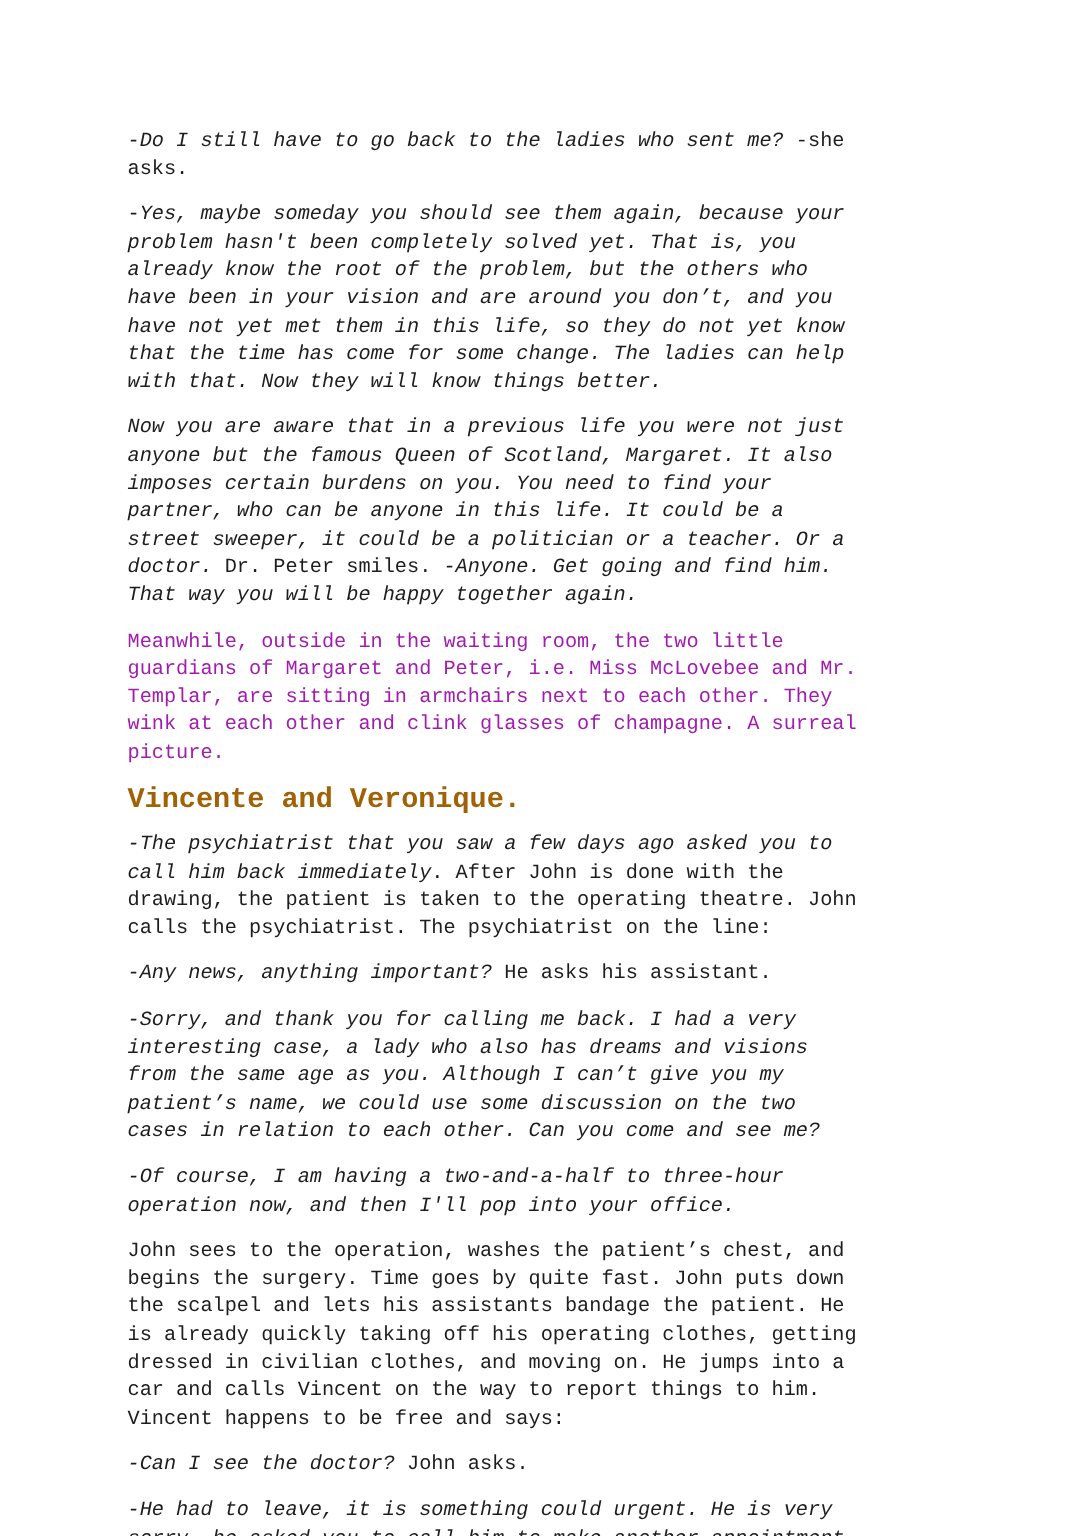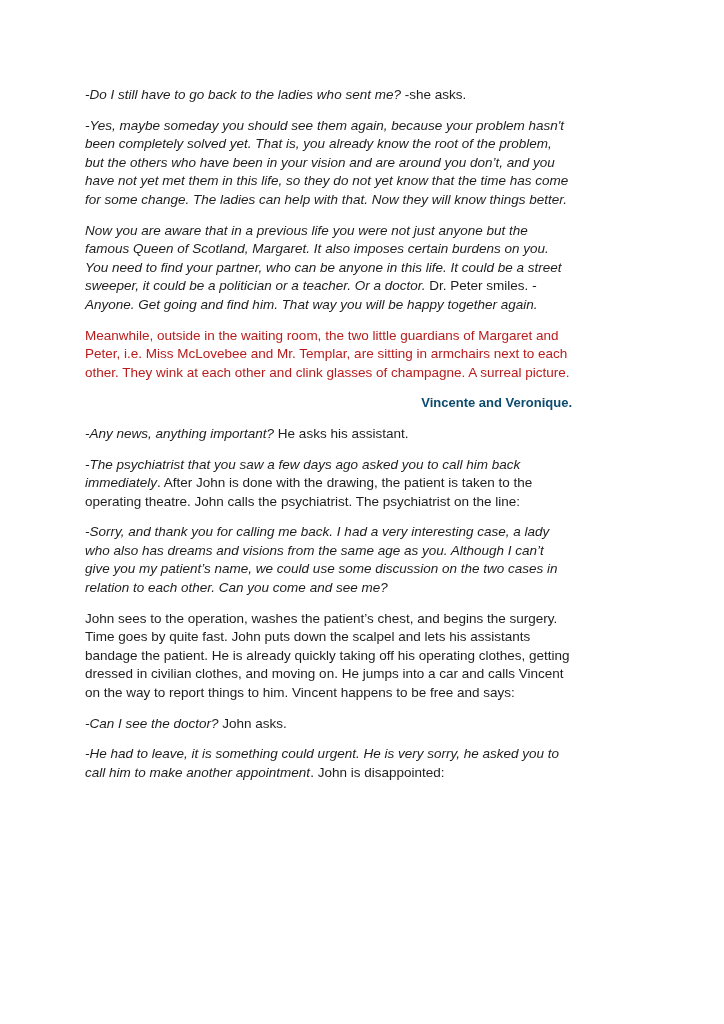--- a/index.html
+++ b/index.html
@@ -7,63 +7,63 @@
     padding: 0;
     background: #ffffff;
   }
   .page {
     position: relative;
     width: 648px;
     height: 1024px;
     background: #ffffff;
     box-sizing: border-box;
     padding: 86px 76px 0 85px;
-    font-family: Liberation Sans, sans-serif;
+    font-family: Liberation Mono, monospace;
     font-size: 13.5px;
     line-height: 18.6px;
     color: #1d1d1d;
     overflow: hidden;
   }
   .page p {
     margin: 0 0 12px 0;
     text-align: left;
   }
   .i { font-style: italic; }
-  .green { color: #b91c1c; }
+  .green { color: #a21caf; }
   h2.heading {
     margin: 0 0 12px 0;
-    font-size: 13px;
+    font-size: 19px;
     line-height: 18.6px;
     font-weight: bold;
-    color: #0c4a6e;
-    text-align: right;
+    color: #a16207;
   }
 </style>
 </head>
 <body>
 
 <div class="page">
 
   <p><span class="i">-Do I still have to go back to the ladies who sent me? </span><span>-she asks.</span></p>
 
   <p><span class="i">-Yes, maybe someday you should see them again, because your problem hasn't been completely solved yet. That is, you already know the root of the problem, but the others who have been in your vision and are around you don’t, and you have not yet met them in this life, so they do not yet know that the time has come for some change. The ladies can help with that. Now they will know things better.</span></p>
 
   <p><span class="i">Now you are aware that in a previous life you were not just anyone but the famous Queen of Scotland, Margaret. It also imposes certain burdens on you. You need to find your partner, who can be anyone in this life. It could be a street sweeper, it could be a politician or a teacher. Or a doctor. </span><span>Dr. Peter smiles. </span><span class="i">-Anyone. Get going and find him. That way you will be happy together again.</span></p>
 
   <p class="green"><span>Meanwhile, outside in the waiting room, the two little guardians of Margaret and Peter, i.e. Miss McLovebee and Mr. Templar, are sitting in armchairs next to each other. They wink at each other and clink glasses of champagne. A surreal picture.</span></p>
 
   <h2 class="heading">Vincente and Veronique.</h2>
 
 
+  <p><span class="i">-The psychiatrist that you saw a few days ago asked you to call him back immediately</span><span>. After John is done with the drawing, the patient is taken to the operating theatre. John calls the psychiatrist. The psychiatrist on the line:</span></p>
+
   <p><span class="i">-Any news, anything important? </span><span>He asks his assistant.</span></p>
-
-  <p><span class="i">-The psychiatrist that you saw a few days ago asked you to call him back immediately</span><span>. After John is done with the drawing, the patient is taken to the operating theatre. John calls the psychiatrist. The psychiatrist on the line:</span></p>
 
   <p><span class="i">-Sorry, and thank you for calling me back. I had a very interesting case, a lady who also has dreams and visions from the same age as you. Although I can’t give you my patient’s name, we could use some discussion on the two cases in relation to each other. Can you come and see me?</span></p>
 
+  <p><span class="i">-Of course, I am having a two-and-a-half to three-hour operation now, and then I'll pop into your office.</span></p>
 
   <p><span>John sees to the operation, washes the patient’s chest, and begins the surgery. Time goes by quite fast. John puts down the scalpel and lets his assistants bandage the patient. He is already quickly taking off his operating clothes, getting dressed in civilian clothes, and moving on. He jumps into a car and calls Vincent on the way to report things to him. Vincent happens to be free and says:</span></p>
 
 
   <p><span class="i">-Can I see the doctor? </span><span>John asks.</span></p>
 
   <p><span class="i">-He had to leave, it is something could urgent. He is very sorry, he asked you to call him to make another appointment</span><span>. John is disappointed:</span></p>
 
 </div>
 

